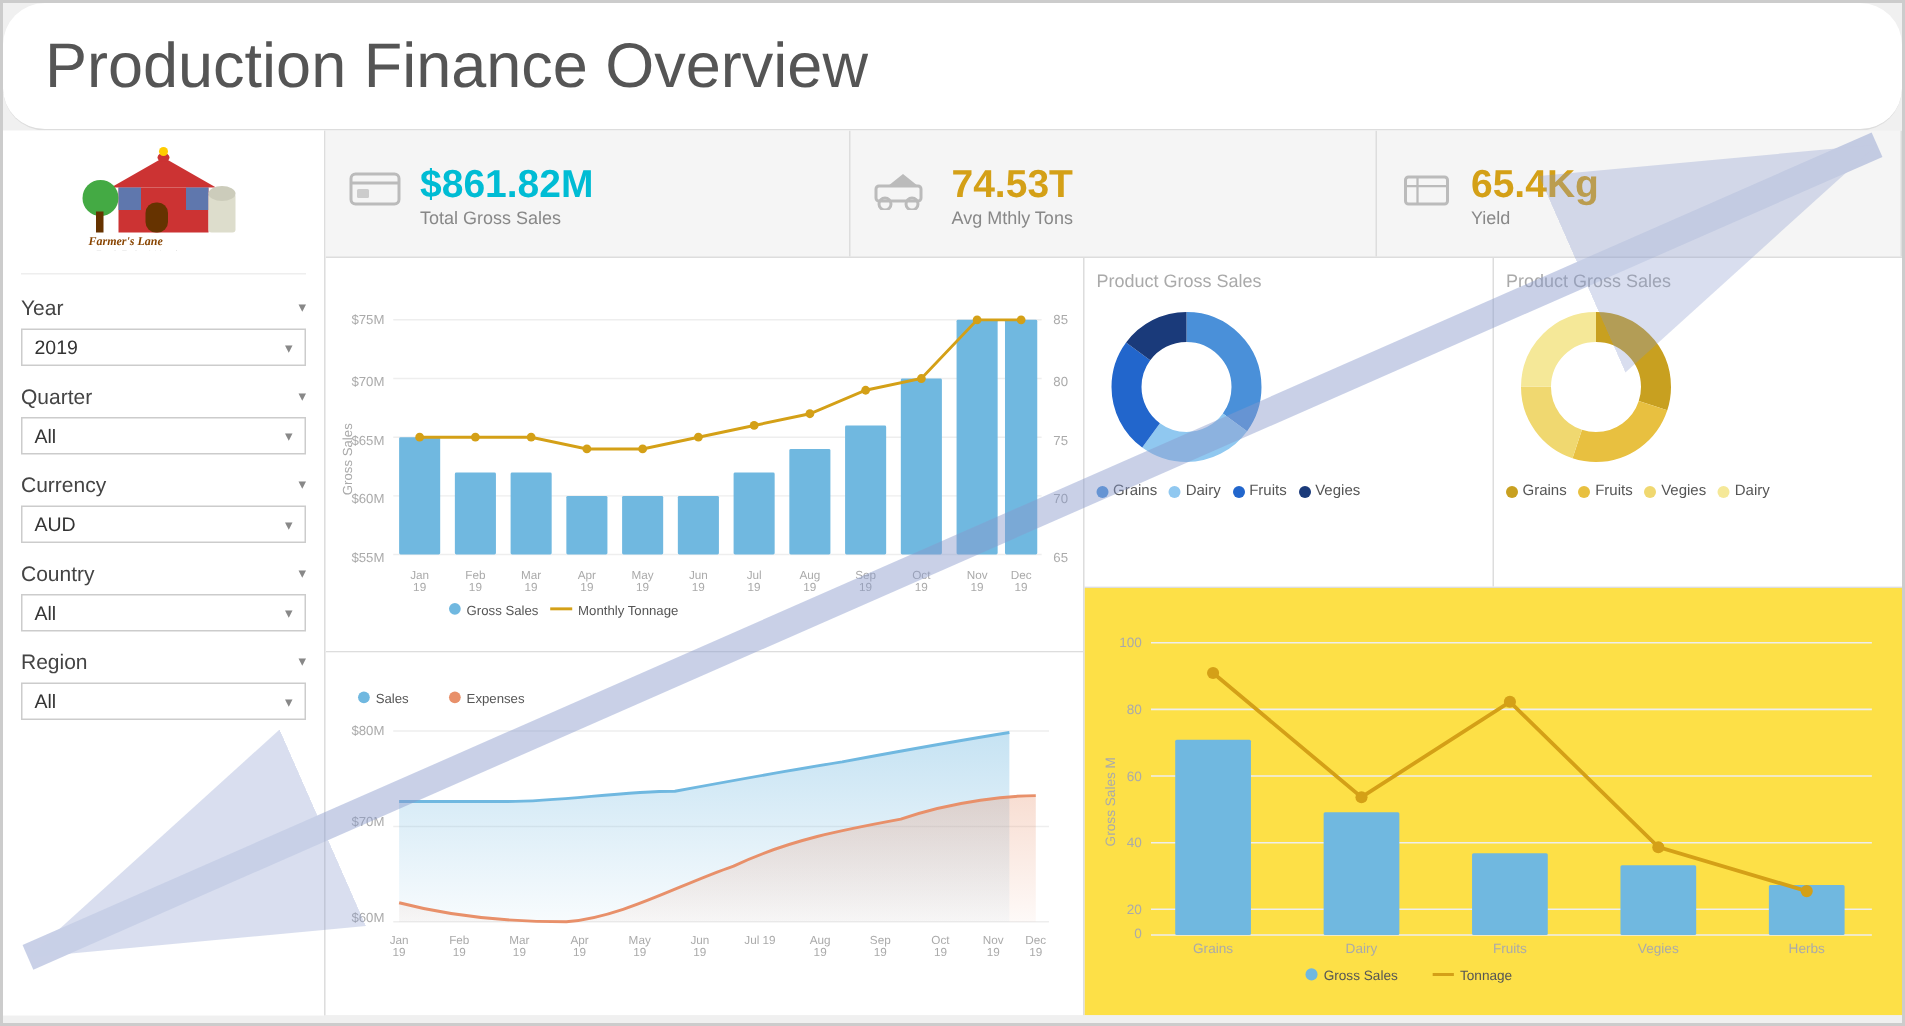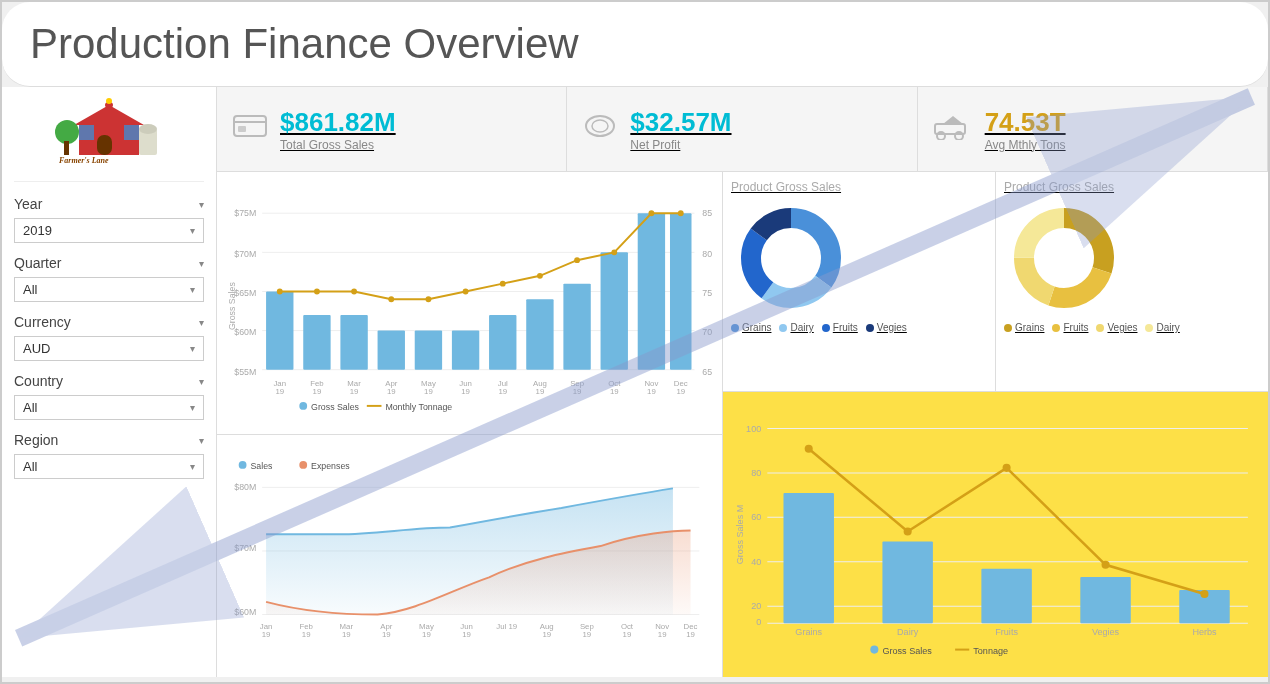--- a/index.html
+++ b/index.html
@@ -17,21 +17,21 @@
     .sidebar { width: 215px; background: white; border-right: 1px solid #ddd; padding: 10px 12px; flex-shrink: 0; }
     .logo-area { text-align: center; margin-bottom: 10px; padding-bottom: 10px; border-bottom: 1px solid #eee; }
 
     .filter-group { margin-bottom: 8px; }
     .filter-label { font-size: 14px; color: #444; font-weight: 500; display: flex; justify-content: space-between; align-items: center; padding: 4px 0; gap: 28px; }
     .filter-label .chevron { font-size: 10px; color: #888; }
     .filter-select { width: 100%; border: 1px solid #ccc; background: white; padding: 4px 8px; font-size: 13px; color: #333; display: flex; justify-content: space-between; align-items: center; margin-top: 2px; cursor: pointer; }
     .filter-select .chevron { font-size: 10px; color: #888; }
 
     
-    .content { flex: 1; display: flex; flex-direction: column; overflow: hidden; text-decoration: underline; }
+    .content { flex: 1; display: flex; flex-direction: column; overflow: hidden; }
 
     
     .kpi-row { display: flex; background: #f5f5f5; border-bottom: 1px solid #ddd; height: 85px; flex-shrink: 0; }
     .kpi-card { flex: 1; display: flex; align-items: center; padding: 10px 15px; border-right: 1px solid #ddd; gap: 12px; }
     .kpi-icon { font-size: 28px; color: #bbb; flex-shrink: 0; }
     .kpi-text .kpi-value { font-size: 26px; font-weight: 600; }
     .kpi-text .kpi-label { font-size: 12px; color: #888; }
     .kpi-value.cyan { color: #00bcd4; }
     .kpi-value.gold { color: #d4a017; }
 
@@ -177,42 +177,43 @@
                 <rect x="6" y="14" width="8" height="6" fill="#ccc" rx="1"></rect>
               </svg>
           </span>
           <div class="kpi-text">
             <div class="kpi-value cyan">$861.82M</div>
             <div class="kpi-label">Total Gross Sales</div>
           </div>
         </div>
         <div class="kpi-card">
           <span class="kpi-icon">
-            <svg width="36" height="28" viewBox="0 0 36 28">
-                <ellipse cx="18" cy="14" rx="14" ry="10" fill="none" stroke="#bbb" stroke-width="2"></ellipse>
-                <ellipse cx="18" cy="14" rx="8" ry="6" fill="none" stroke="#bbb" stroke-width="1.5"></ellipse>
-              </svg>
-          </span>
-          <div class="kpi-text">
-            <div class="kpi-value cyan">$32.57M</div>
-            <div class="kpi-label">Net Profit</div>
-          </div>
-        </div>
-        <div class="kpi-card">
-          <span class="kpi-icon">
             <svg width="40" height="28" viewBox="0 0 40 28">
                 <rect x="2" y="12" width="30" height="10" rx="2" fill="none" stroke="#bbb" stroke-width="2"></rect>
                 <circle cx="8" cy="24" r="4" fill="none" stroke="#bbb" stroke-width="2"></circle>
                 <circle cx="26" cy="24" r="4" fill="none" stroke="#bbb" stroke-width="2"></circle>
                 <polygon points="20,4 30,12 10,12" fill="#bbb"></polygon>
               </svg>
           </span>
           <div class="kpi-text">
             <div class="kpi-value gold">74.53T</div>
             <div class="kpi-label">Avg Mthly Tons</div>
+          </div>
+        </div>
+        <div class="kpi-card">
+          <span class="kpi-icon">
+            <svg width="36" height="28" viewBox="0 0 36 28">
+                <rect x="4" y="6" width="28" height="18" rx="2" fill="none" stroke="#bbb" stroke-width="2"></rect>
+                <line x1="4" y1="12" x2="32" y2="12" stroke="#bbb" stroke-width="1.5"></line>
+                <line x1="12" y1="6" x2="12" y2="24" stroke="#bbb" stroke-width="1.5"></line>
+              </svg>
+          </span>
+          <div class="kpi-text">
+            <div class="kpi-value gold">65.4Kg</div>
+            <div class="kpi-label">Yield</div>
           </div>
         </div>
       </div>
 
       <div class="charts-area">
 
         <div class="charts-left">
 
           <div class="chart-box" style="flex:1.1; padding:10px 8px 4px 8px;">
             <svg width="100%" height="100%" viewBox="0 0 500 220">

